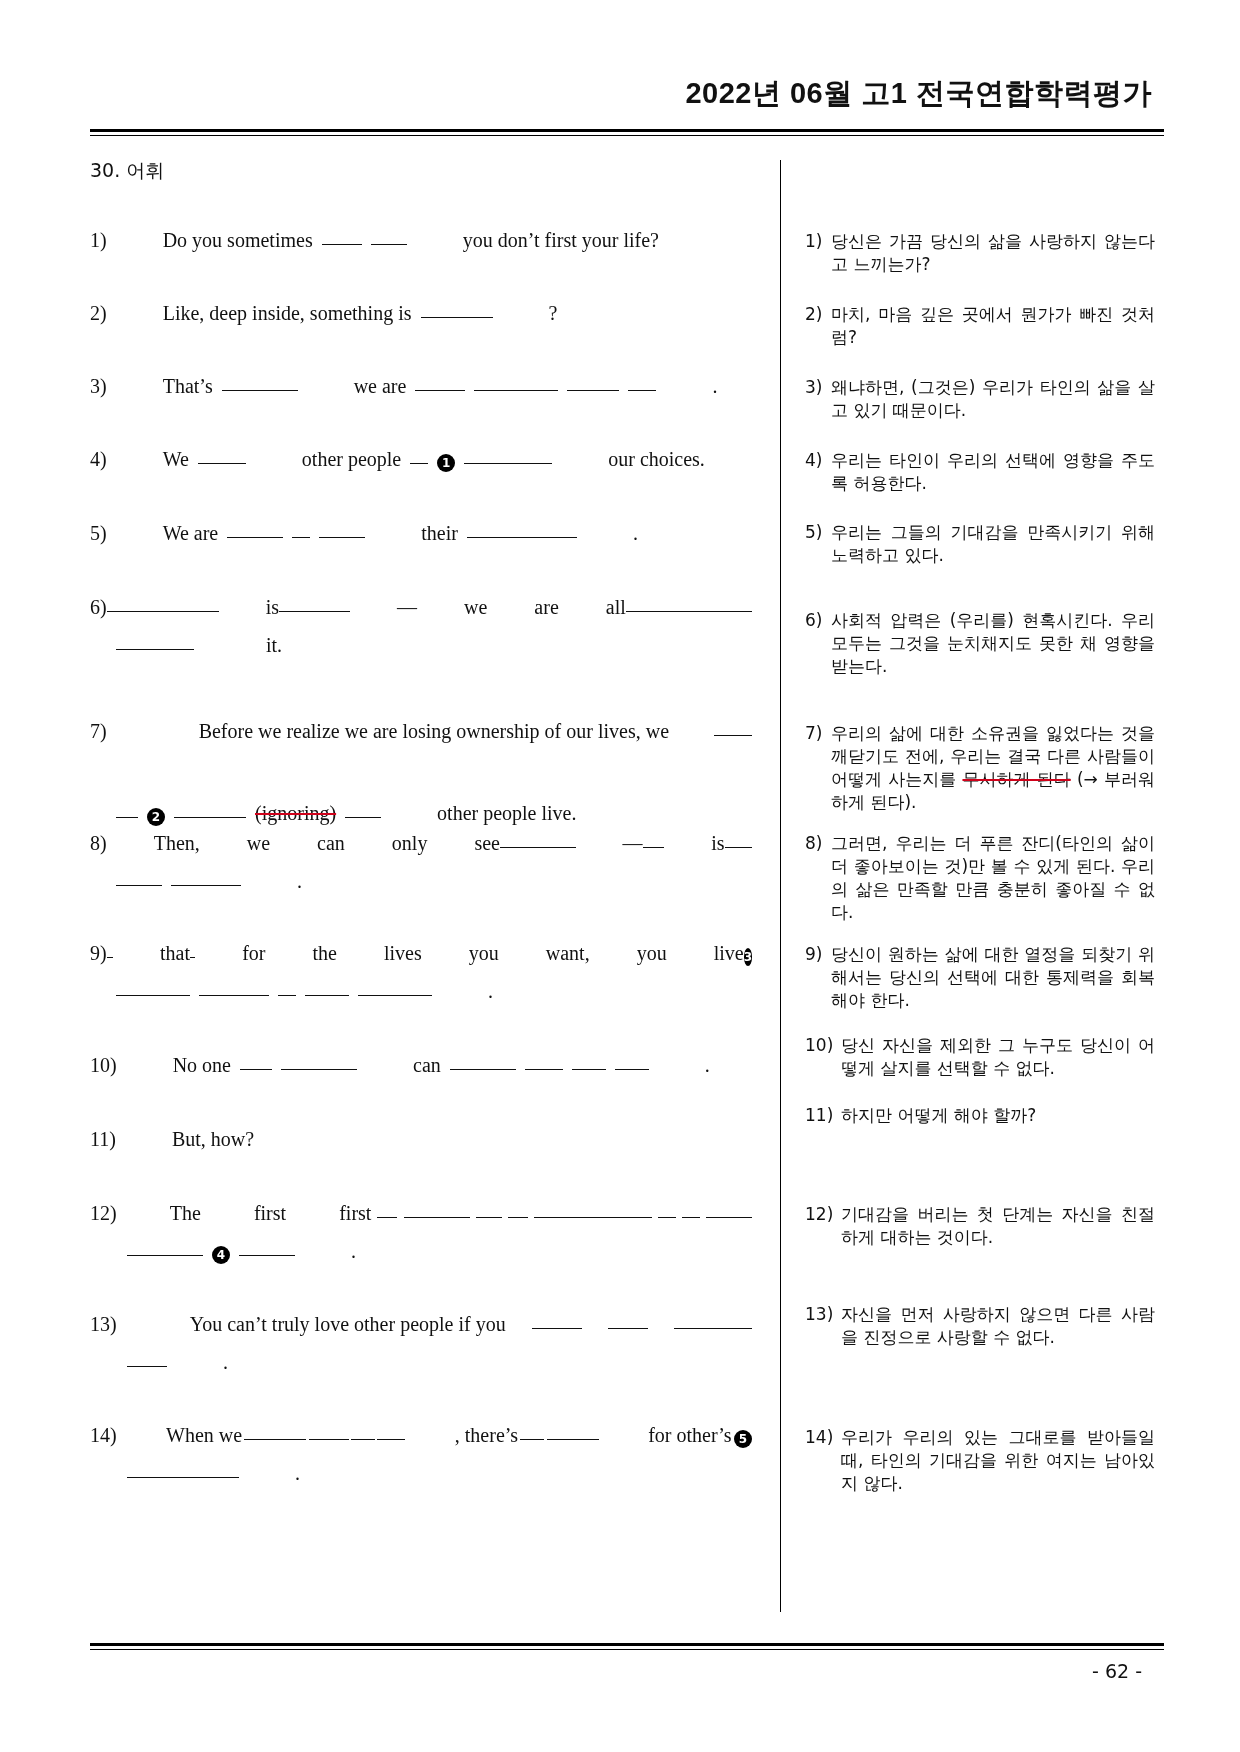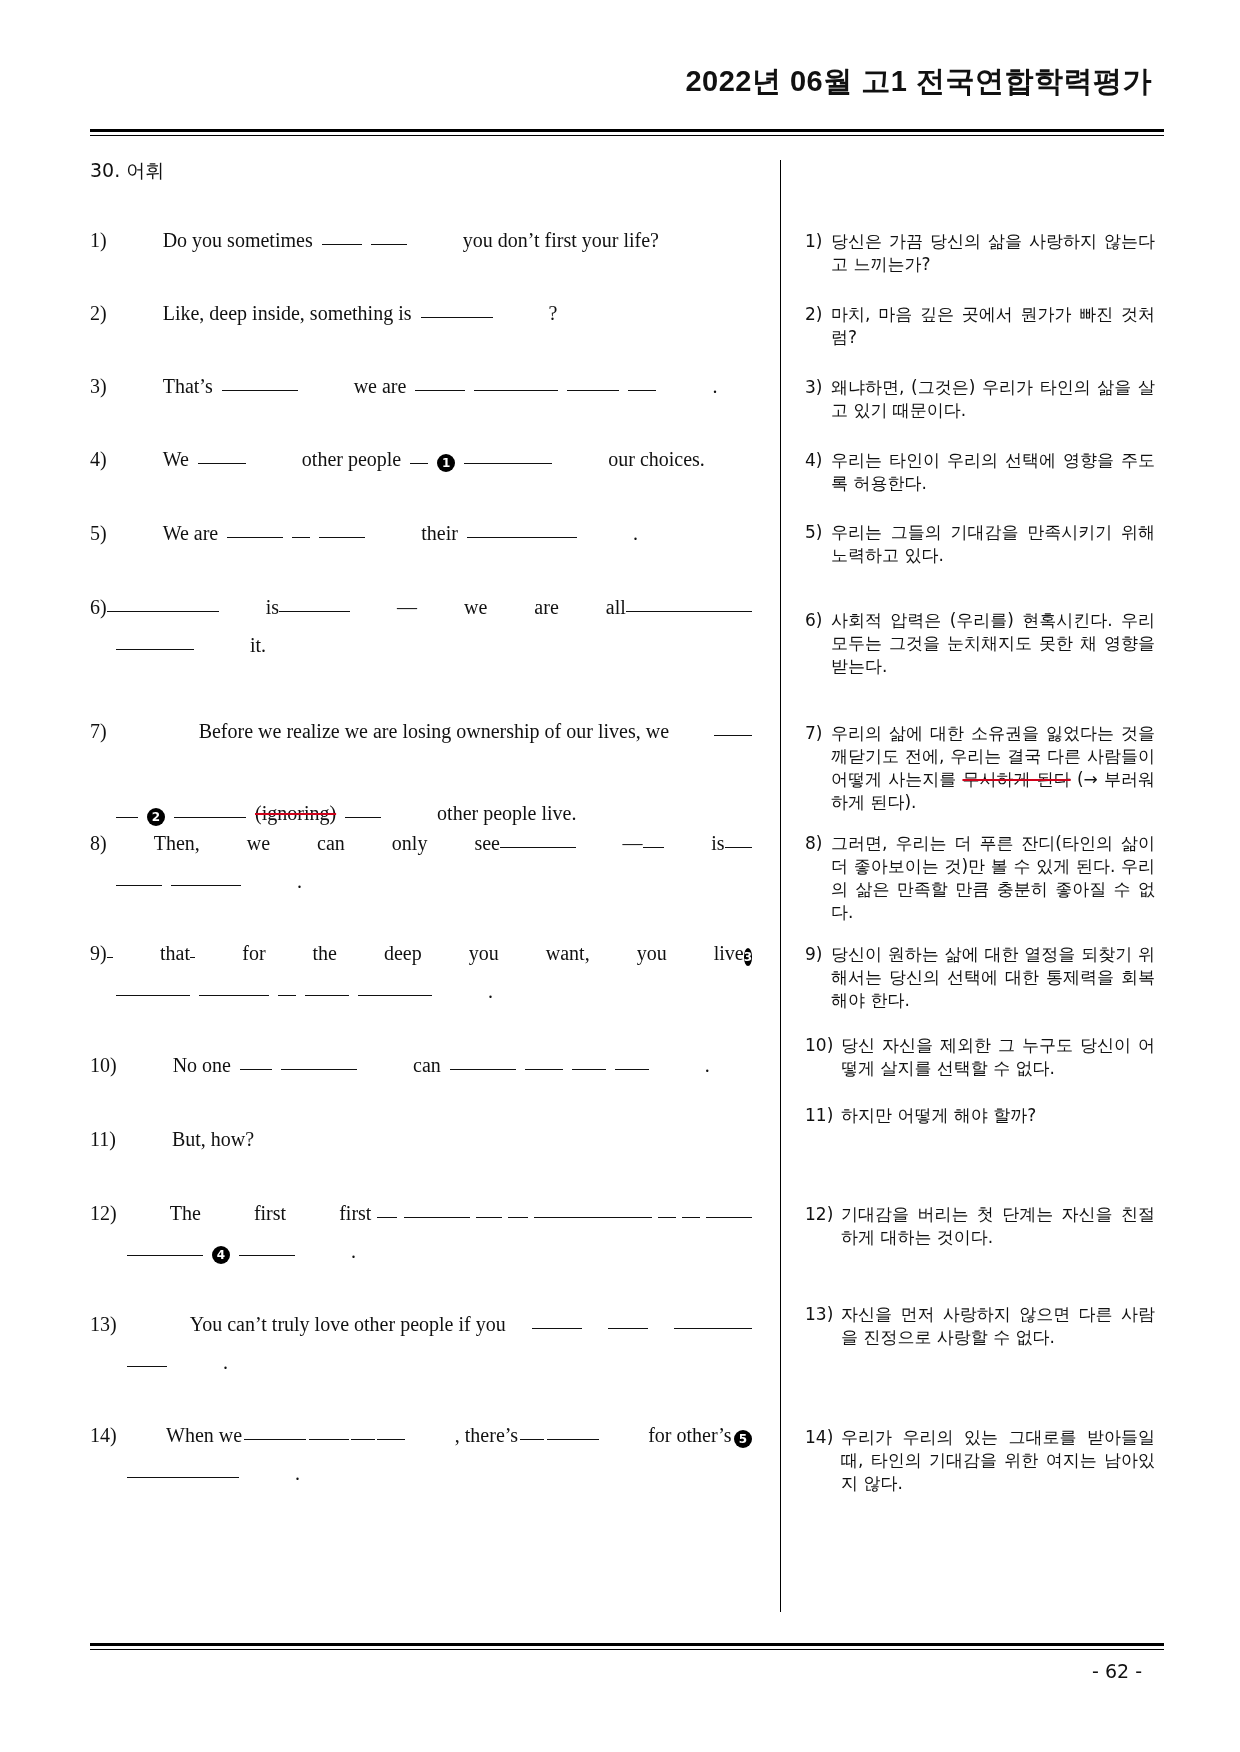--- a/index.html
+++ b/index.html
@@ -1,19 +1,19 @@
 <!DOCTYPE html>
 <html><head>
 <meta charset="utf-8">
 <style>
   html, body { margin: 0; padding: 0; background: #ffffff; }
   body { width: 1240px; height: 1752px; position: relative; overflow: hidden; color: #111; }
   .page-header { position: absolute; left: 90px; top: 62px; width: 1080px; height: 44px; }
   .hdr-left { position: absolute; left: 8px; top: 0; font-family: "Liberation Sans", "DejaVu Sans", sans-serif; font-weight: bold; font-size: 29px; letter-spacing: 0.5px; }
-  .hdr-right { position: absolute; right: 18px; top: 0; font-family: "Liberation Sans", "DejaVu Sans", sans-serif; font-weight: bold; font-size: 29px; letter-spacing: 0.5px; }
+  .hdr-right { position: absolute; right: 18px; top: 12px; font-family: "Liberation Sans", "DejaVu Sans", sans-serif; font-weight: bold; font-size: 29px; letter-spacing: 0.5px; }
   .double-rule { position: absolute; left: 90px; width: 1074px; height: 6px; border-top: 3px solid #000; }
   .double-rule::after { content: ""; position: absolute; left: 0; right: 0; top: 3px; border-top: 1px solid #000; }
   .rule-top { top: 129px; }
   .rule-bottom { top: 1643px; }
   .col-divider { position: absolute; left: 780px; top: 160px; width: 0; height: 1452px; border-left: 1.5px solid #000; }
   .section-title { position: absolute; left: 90px; top: 158px; font-family: "DejaVu Sans", sans-serif; font-size: 19px; }
   .q { position: absolute; left: 90px; width: 662px; font-family: "Liberation Serif", "DejaVu Serif", serif; font-size: 20px; line-height: 38px; }
   .q .num { display: inline-block; }
   .q .line { display: flex; justify-content: space-between; align-items: baseline; white-space: nowrap; }
   .q .line.left { justify-content: flex-start; gap: 9px; }
@@ -103,21 +103,21 @@
       <span class="blank" style="width: 84px;"></span>
       <span class="t">is</span>
       <span class="blank" style="width: 90px;"></span>
       <span class="t">—</span>
       <span class="t">we</span>
       <span class="t">are</span>
       <span class="t">all</span>
       <span class="blank" style="width: 88px;"></span>
       <span class="blank" style="width: 72px;"></span>
     </div>
-    <div class="line cont" style="justify-content: flex-start; gap: 9px;">
+    <div class="line cont" style="justify-content: flex-start; gap: 25px;">
       <span class="blank" style="width: 78px;"></span>
       <span class="t">it.</span>
     </div>
   </div>
 <div class="q" style="top:712px;">
     <div class="line">
       <span class="num">7)</span>
       <span class="t">Before we realize we are losing ownership of our lives, we</span>
       <span class="blank" style="width: 38px;"></span>
     </div>
@@ -154,21 +154,21 @@
   </div>
 <div class="q" style="top:934px;">
     <div class="line">
       <span class="num">9)</span>
       <span class="blank" style="width: 24px;"></span>
       <span class="blank" style="width: 62px;"></span>
       <span class="t">that</span>
       <span class="blank" style="width: 72px;"></span>
       <span class="t">for</span>
       <span class="t">the</span>
-      <span class="t">deep</span>
+      <span class="t">lives</span>
       <span class="t">you</span>
       <span class="t">want,</span>
       <span class="t">you</span>
       <span class="t">live</span>
       <span class="circ">3</span>
     </div>
     <div class="line cont" style="justify-content: flex-start; gap: 9px;">
       <span class="blank" style="width: 74px;"></span>
       <span class="blank" style="width: 70px;"></span>
       <span class="blank" style="width: 18px;"></span>

